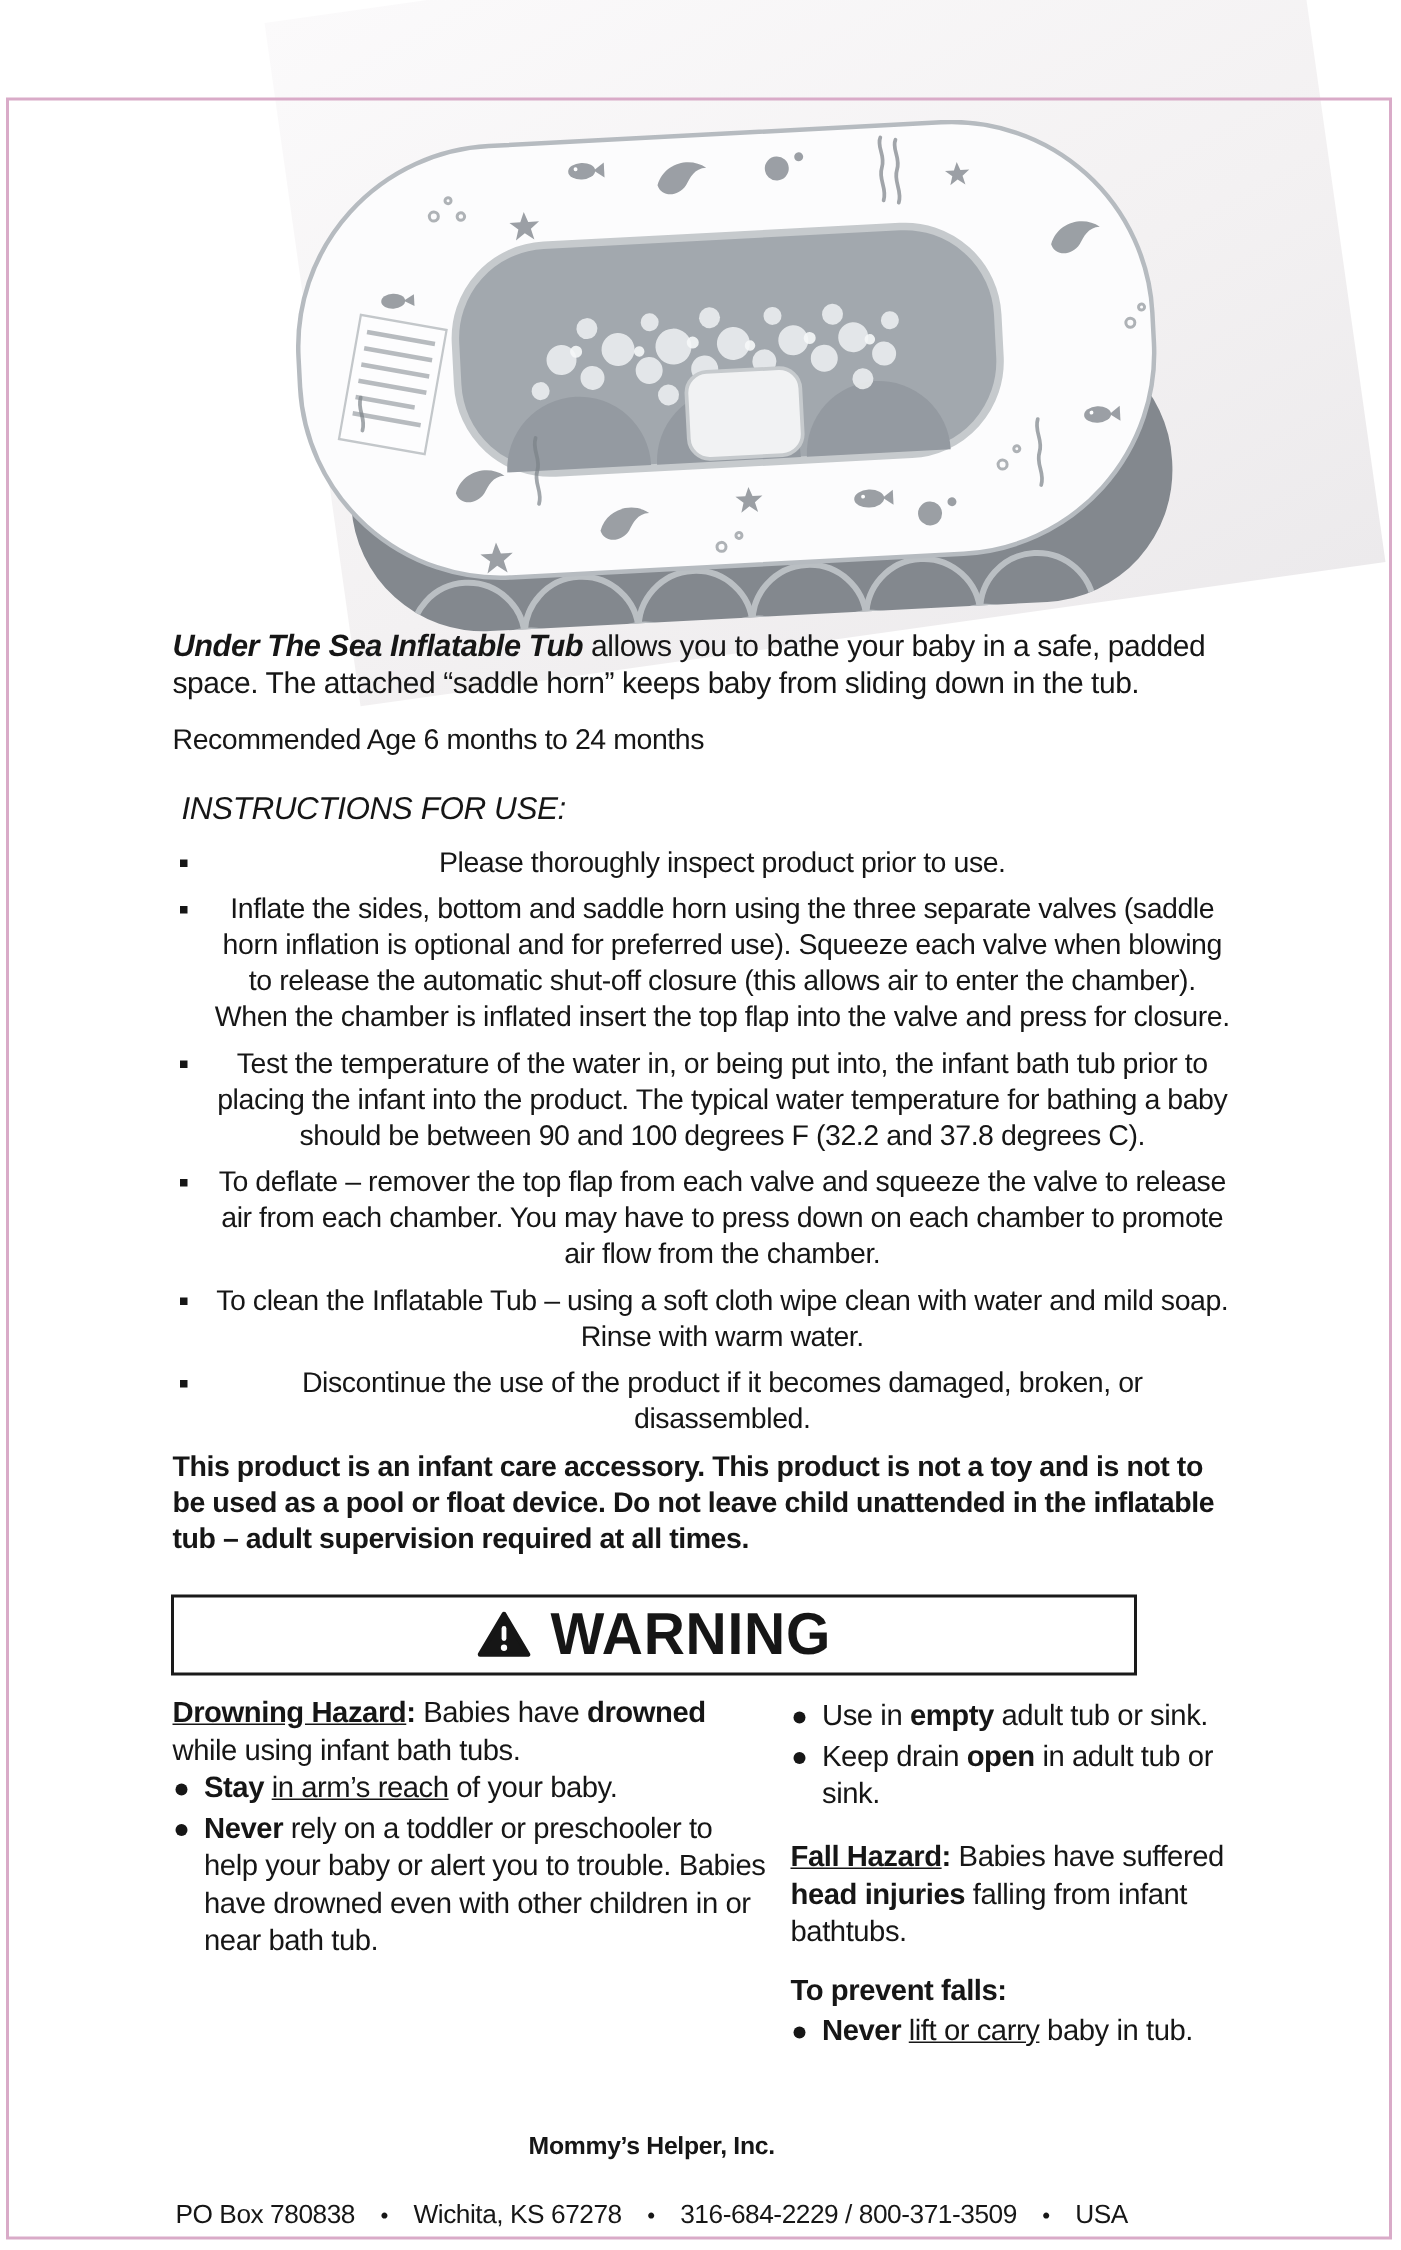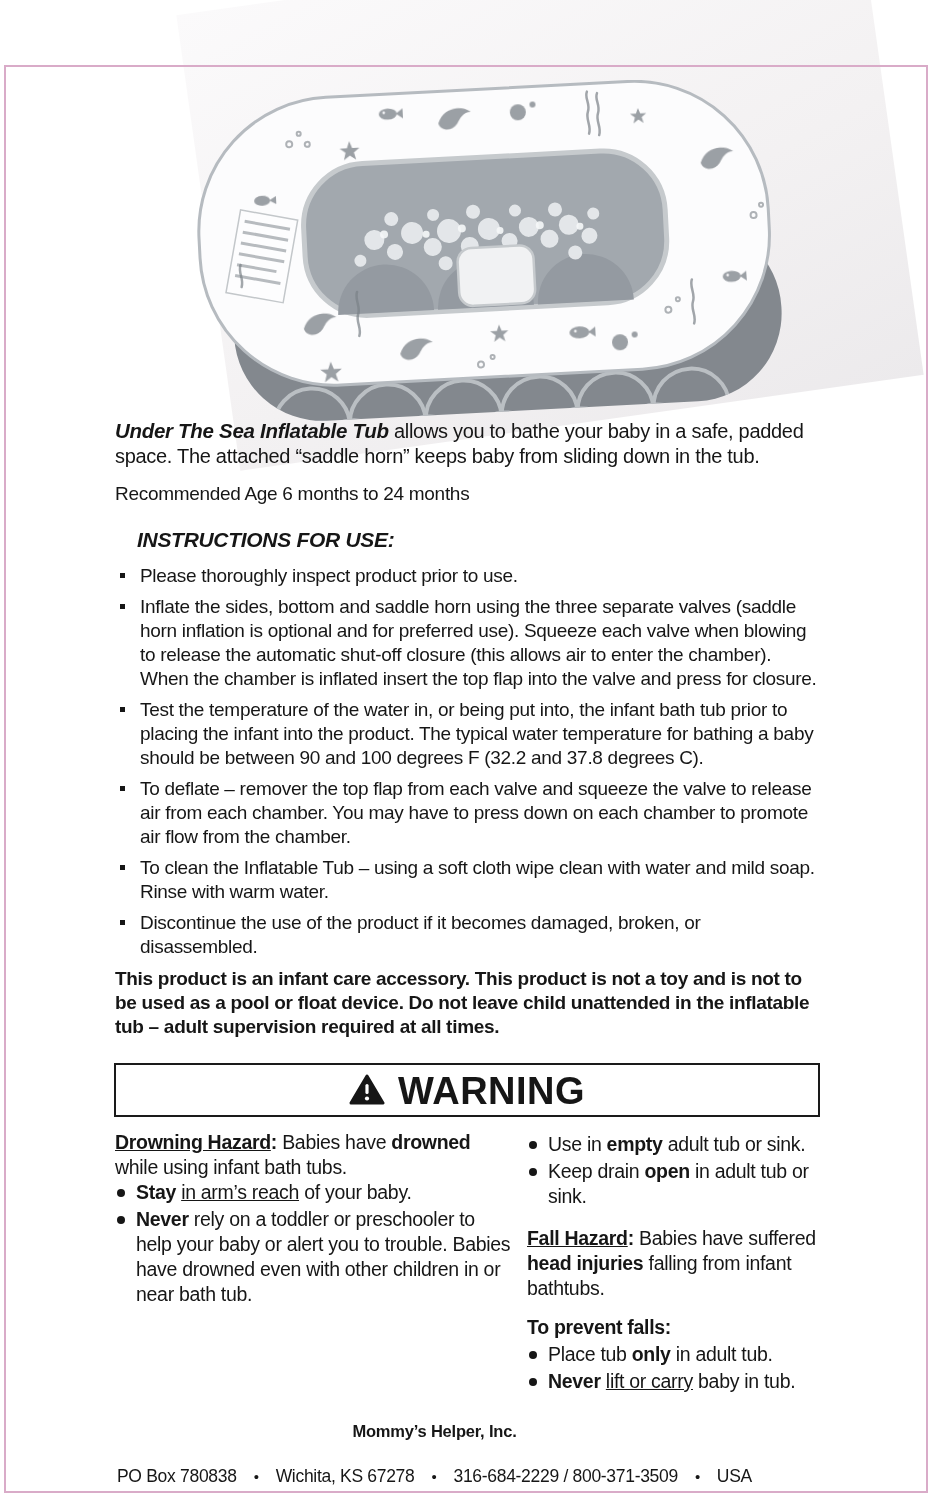--- a/index.html
+++ b/index.html
@@ -26,34 +26,34 @@
     background:linear-gradient(160deg,#fbfafb 0%,#f3f1f2 60%,#eceaec 100%);
     transform:rotate(-8deg);
   }
   .tub-svg{position:absolute;left:145px;top:80px;width:650px;height:345px;z-index:2;}
 
   
   .content{position:absolute;left:115px;top:418px;width:708px;z-index:4;}
   .desc{font-size:20px;line-height:25px;margin:0;}
   .desc .b.i{font-size:20.5px;}
   .age{font-size:19px;line-height:24px;margin:13px 0 0 0;}
-  .ins-head{font-size:21px;font-style:italic;font-weight:bold;margin:22px 0 0 22px;}
+  .ins-head{font-size:21px;font-style:italic;font-weight:normal;margin:22px 0 0 6px;}
   .ins-list{list-style:none;margin:12px 0 0 0;padding:0;}
   .ins-list li{
     position:relative;padding-left:25px;margin:0 0 7px 0;
-    font-size:19px;line-height:24px;
+    font-size:19px;line-height:24px;text-align:center;
   }
   .ins-list li::before{
     content:"";position:absolute;left:5px;top:9px;width:5px;height:5px;background:#161616;
   }
   .notice{font-size:19px;line-height:24px;font-weight:bold;margin:8px 0 0 0;}
 
   
   .warn-box{
-    position:absolute;left:114px;top:1063px;width:706px;height:54px;z-index:4;
+    position:absolute;left:114px;top:1063px;width:644px;height:54px;z-index:4;
     border:2px solid #1a1a1a;box-sizing:border-box;
     display:flex;align-items:center;justify-content:center;gap:13px;background:#fff;
   }
   .warn-title{
     font-size:38px;font-weight:bold;letter-spacing:0.5px;
     transform:scaleY(1.04);line-height:1;
   }
 
   
   .col{position:absolute;top:1130px;z-index:4;font-size:19.5px;line-height:25px;}
@@ -256,21 +256,20 @@
 </div>
 
 <div class="col col-right">
   <ul class="warn-list">
     <li><span>Use in </span><span class="b">empty</span><span> adult tub or sink.</span></li>
     <li><span>Keep drain </span><span class="b">open</span><span> in adult tub or sink.</span></li>
   </ul>
   <p class="hazard"><span class="b u">Fall Hazard</span><span class="b">:</span><span> Babies have suffered </span><span class="b">head injuries</span><span> falling from infant bathtubs.</span></p>
   <p class="prevent-head">To prevent falls:</p>
   <ul class="warn-list">
-    <li><span>Place tub </span><span class="b">only</span><span> in adult tub.</span></li>
     <li><span class="b">Never</span><span> </span><span class="u">lift or carry</span><span> baby in tub.</span></li>
   </ul>
 </div>
 
 <div class="footer">
   <p class="company">Mommy’s Helper, Inc.</p>
   <p class="addr"><span class="part">PO Box 780838</span><span class="part">Wichita, KS 67278</span><span class="part">316-684-2229 / 800-371-3509</span><span class="part">USA</span></p>
 </div>
 
 </body></html>

